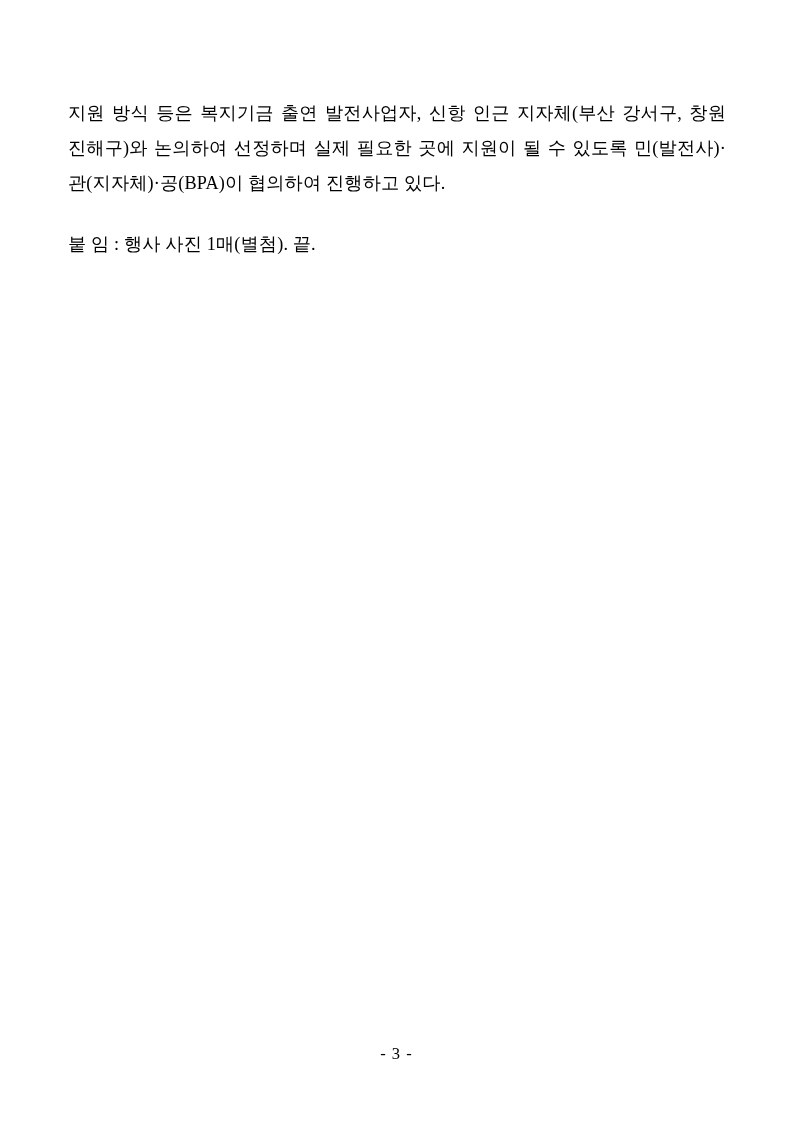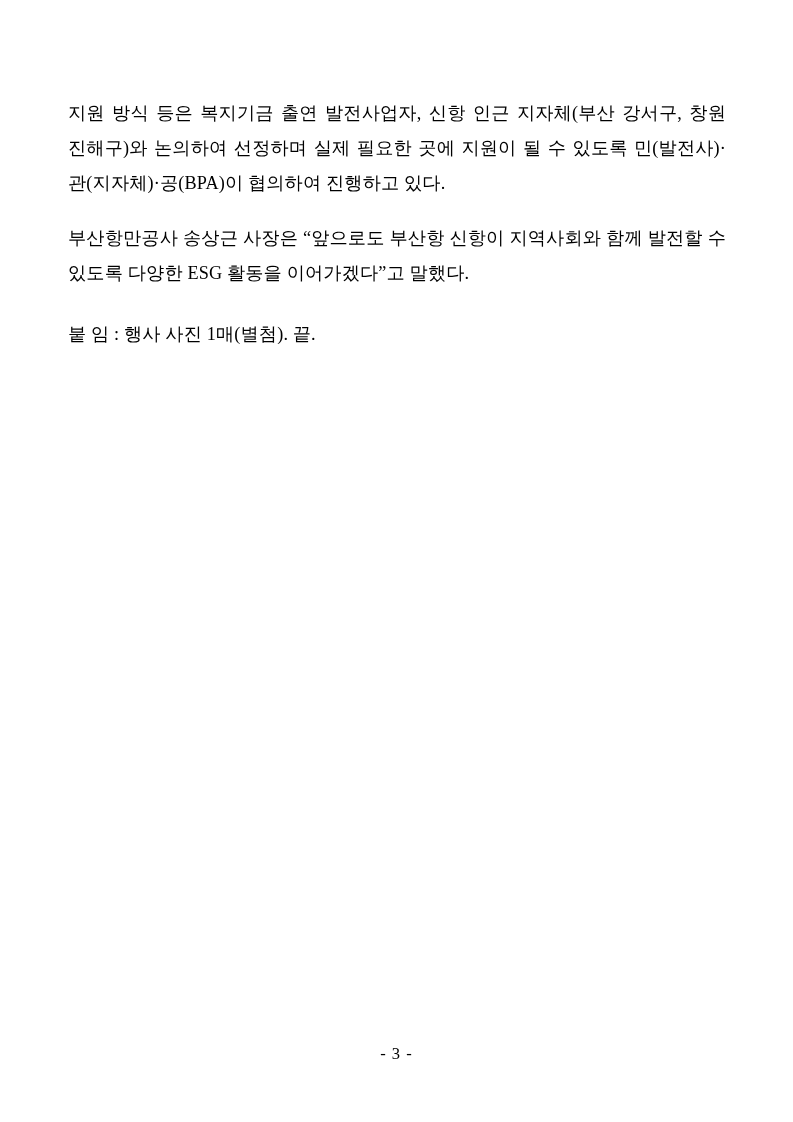--- a/index.html
+++ b/index.html
@@ -57,20 +57,19 @@
     color: #000000;
   }
 </style>
 </head>
 <body>
 
 <div class="page">
 
   <div class="content">
     <p class="para">지원 방식 등은 복지기금 출연 발전사업자, 신항 인근 지자체(부산 강서구, 창원 진해구)와 논의하여 선정하며 실제 필요한 곳에 지원이 될 수 있도록 민(발전사)·관(지자체)·공(BPA)이 협의하여 진행하고 있다.</p>
-    <p class="para">부산항만공사 송상근 사장은 “앞으로도 부산항 신항이 지역사회와 함께 발전할 수 있도록 다양한 ESG 활동을 이어가겠다”고 말했다.</p>
     <div class="spacer-sm"></div>
     <p class="para para-attach">붙 임 : 행사 사진 1매(별첨). 끝.</p>
   </div>
 
   <div class="footer">- 3 -</div>
 
 </div>
 
 </body></html>

